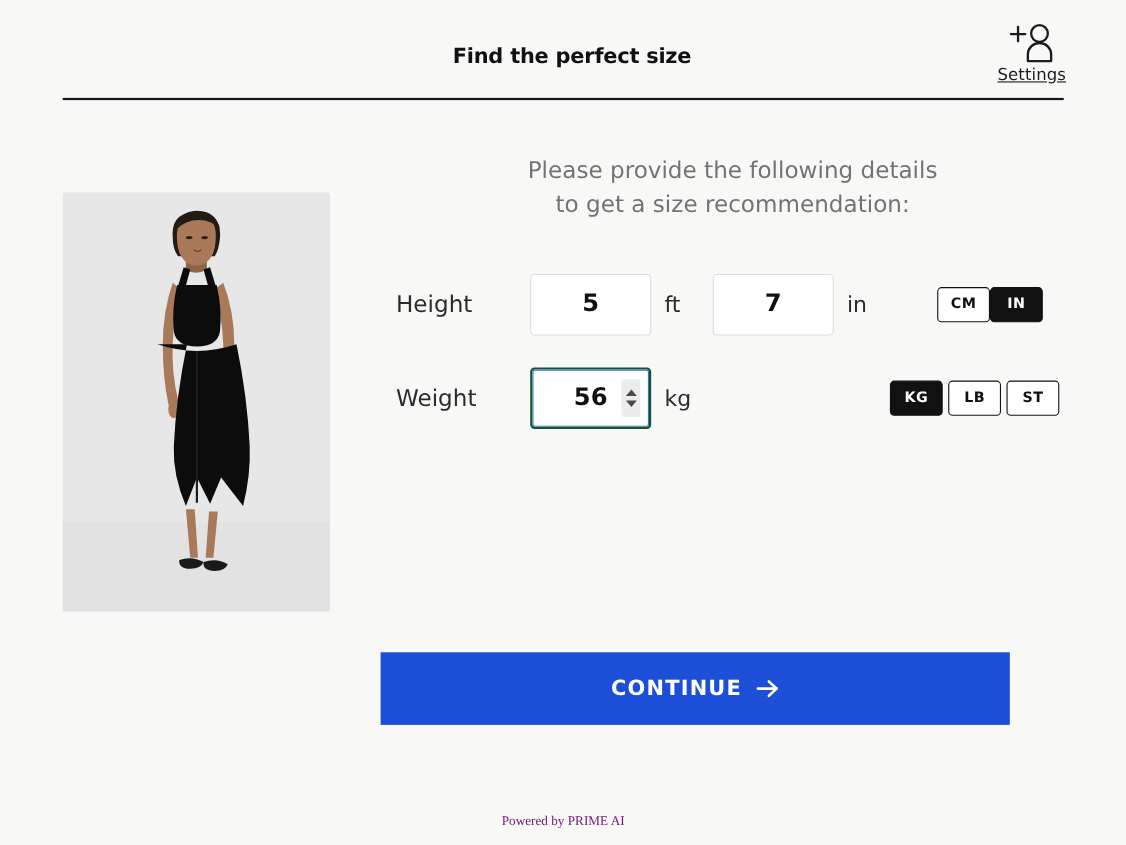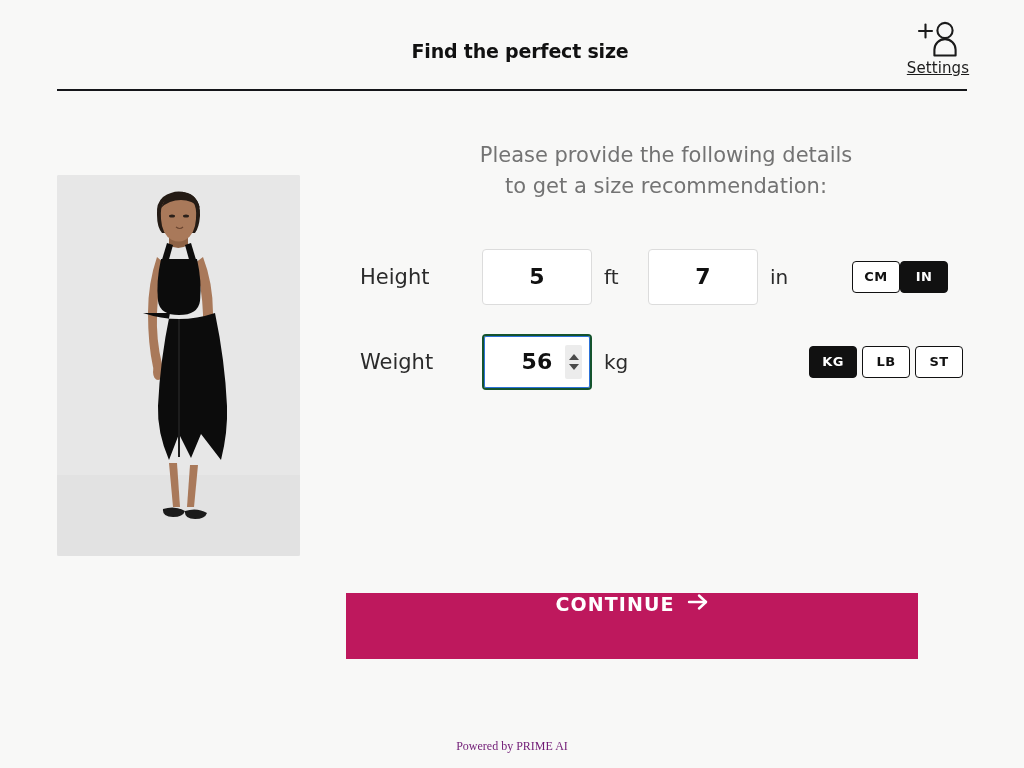--- a/index.html
+++ b/index.html
@@ -210,29 +210,29 @@
     color: #ffffff;
   }
 
   
   #continue-button {
     position: absolute;
     left: 346px;
     top: 593px;
     width: 572px;
     height: 66px;
-    background: #be185d;
+    background: #1d4ed8;
     border: none;
     color: #ffffff;
     font-family: "DejaVu Sans", sans-serif;
     font-size: 19px;
     font-weight: 700;
     letter-spacing: 1.1px;
     display: flex;
-    align-items: flex-start;
+    align-items: center;
     justify-content: center;
     gap: 12px;
     cursor: pointer;
   }
   #continue-arrow-icon { width: 22px; height: 18px; }
 
   
   #footer {
     position: absolute;
     left: 0;

